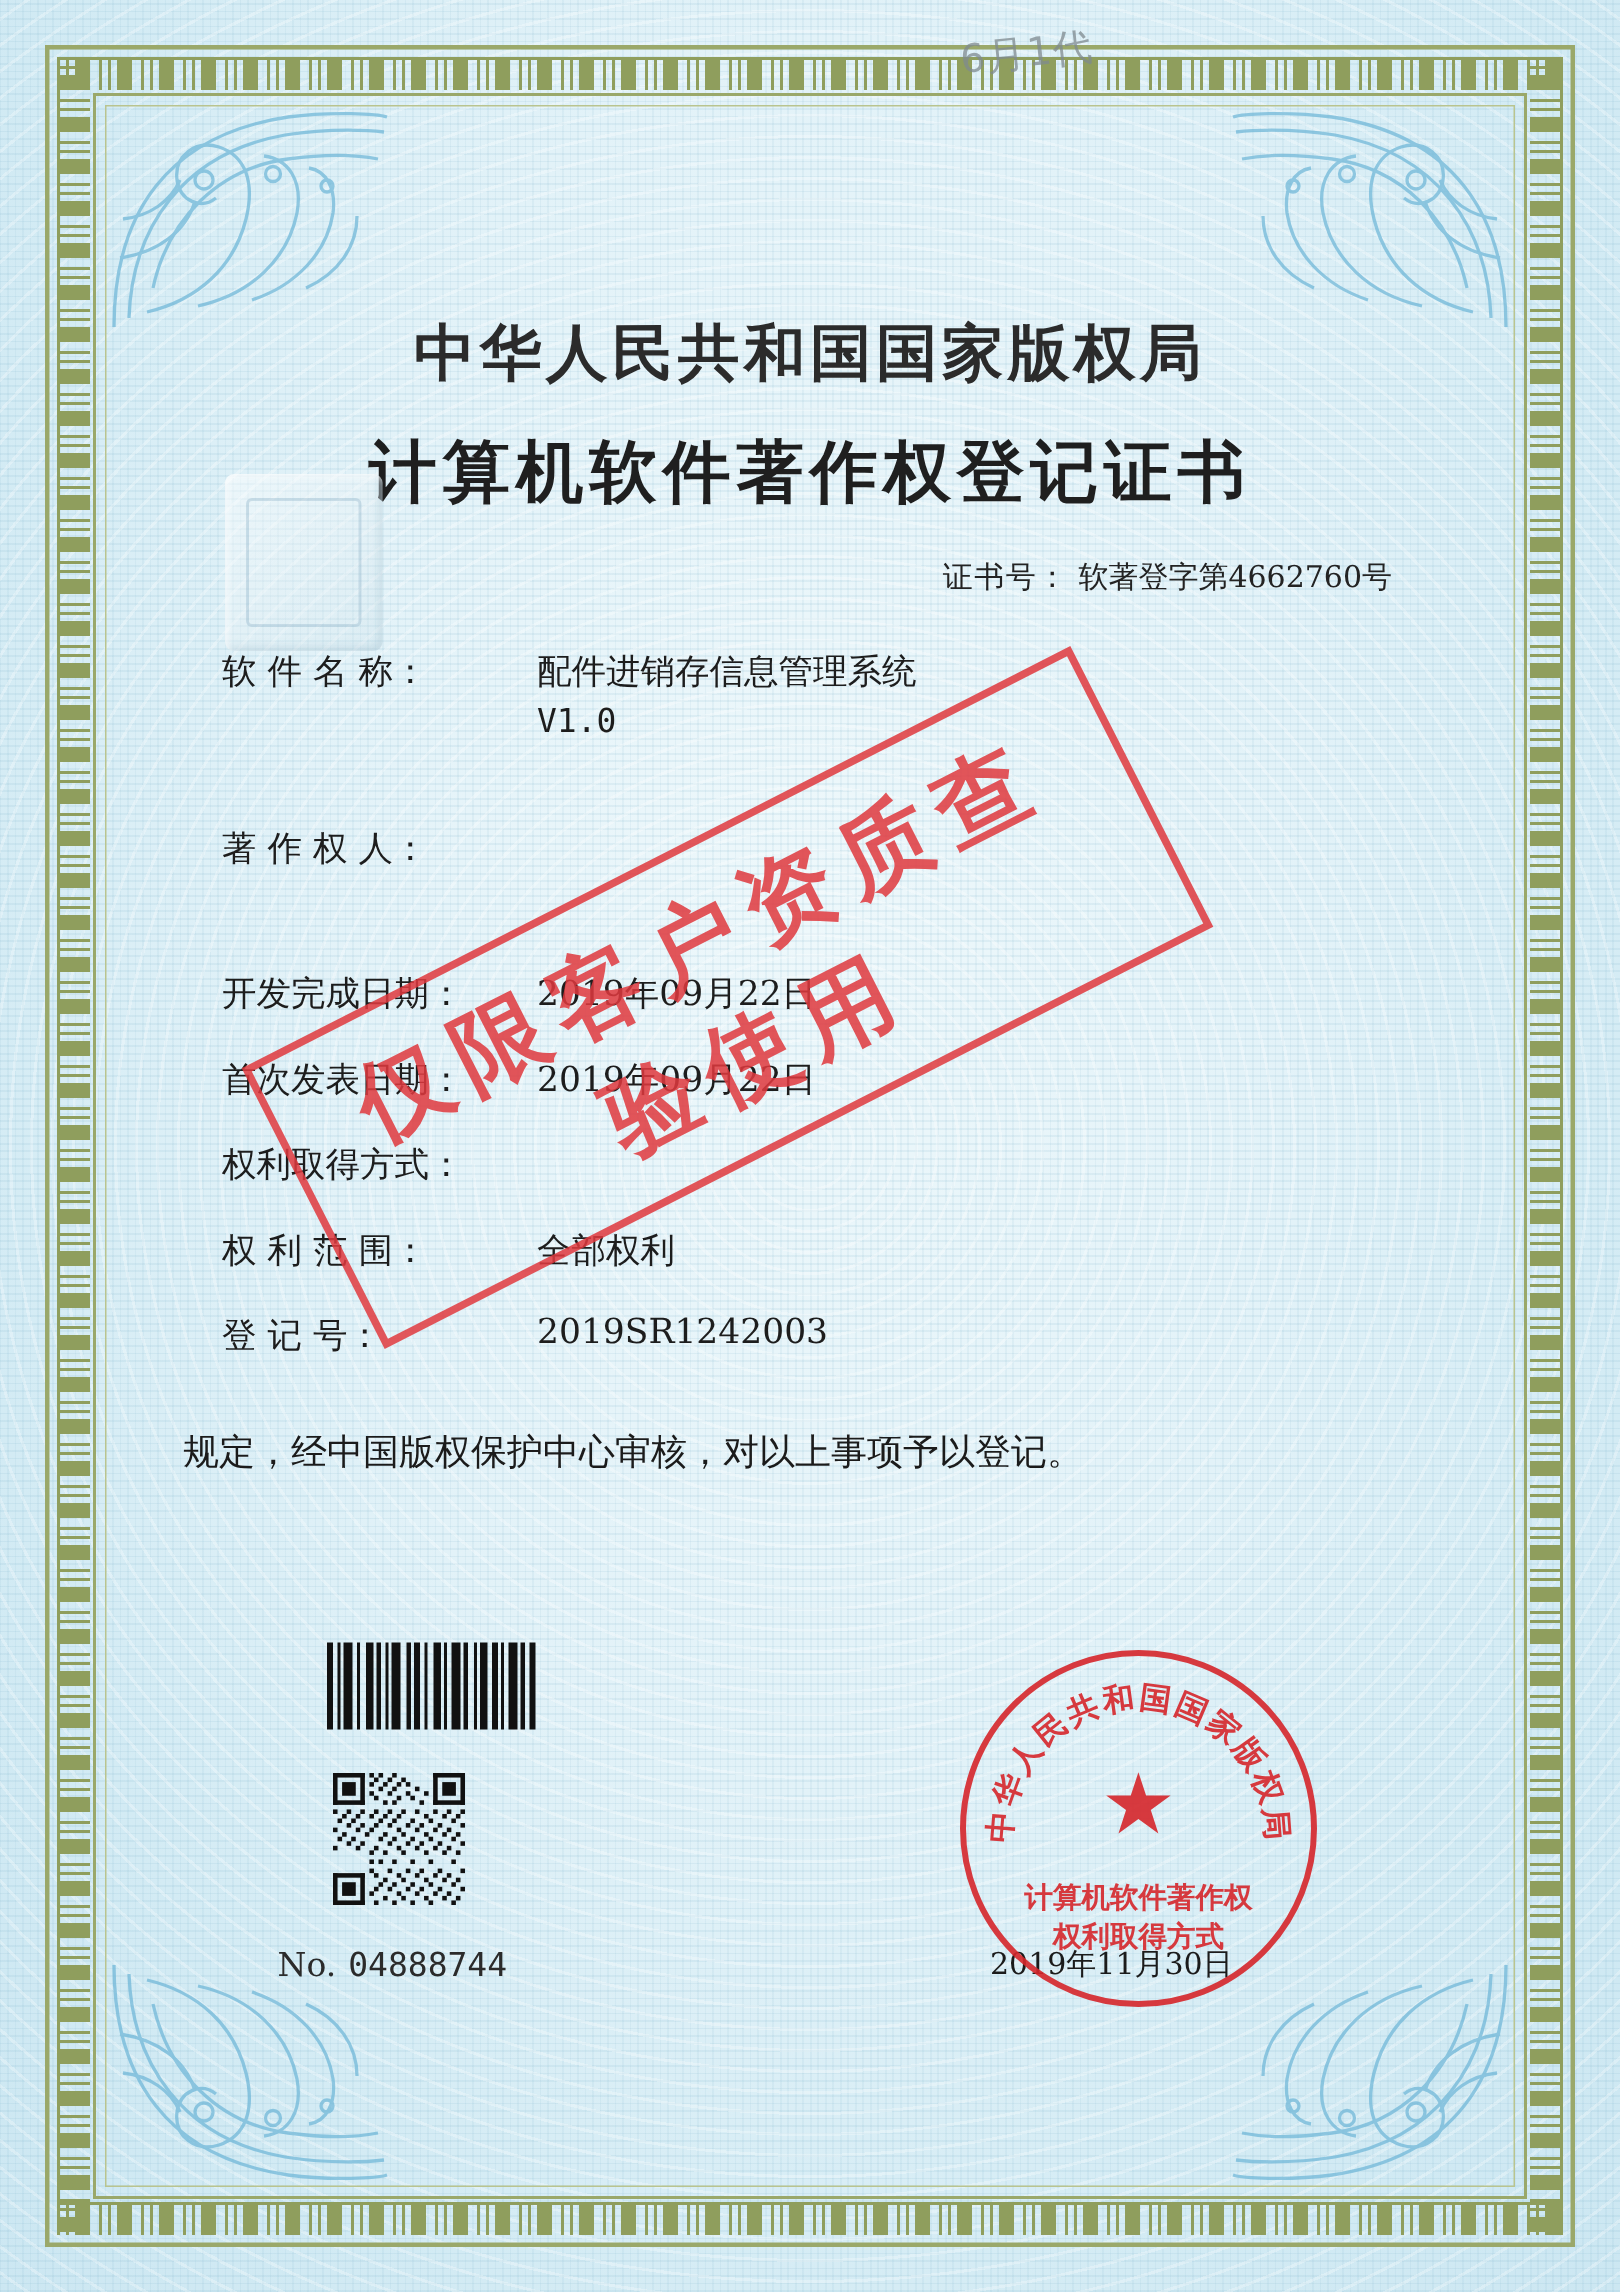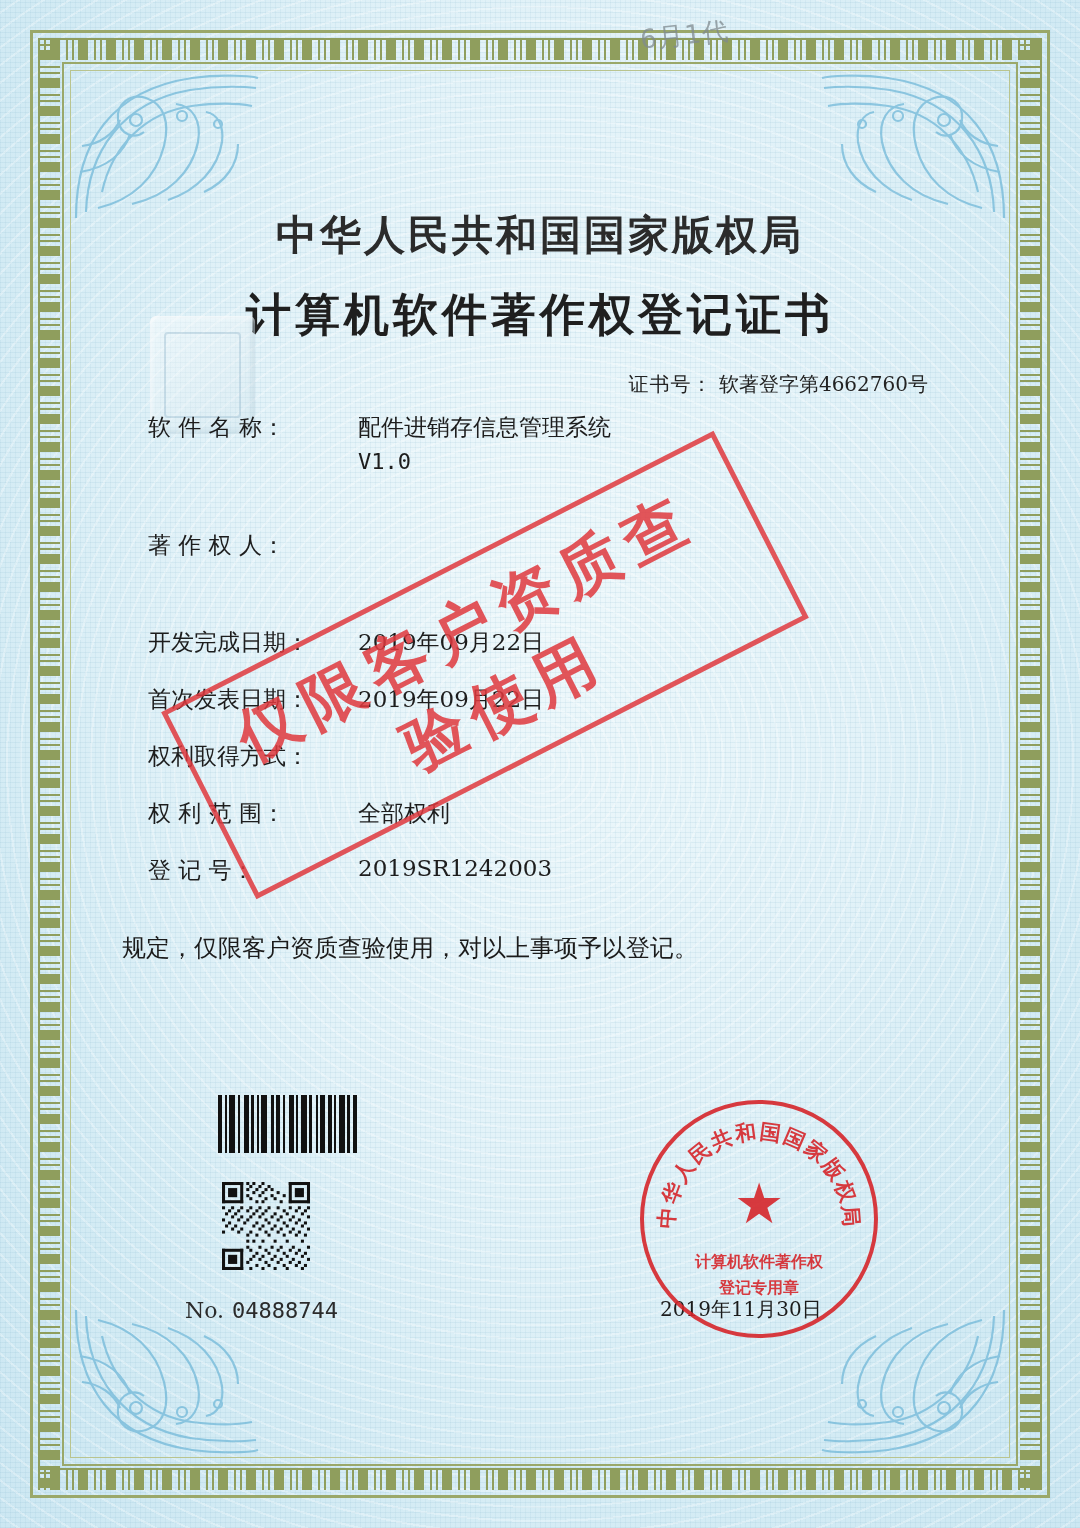--- a/index.html
+++ b/index.html
@@ -139,21 +139,21 @@
     margin-top: 26px;
     padding-right: 62px;
     font-size: 20px;
     color: #232323;
     font-family: "DejaVu Serif", serif;
   }
   .certno .label { letter-spacing: 1px; }
   .certno .value { }
 
   .rows {
-    margin-top: 14px;
+    margin-top: 34px;
     padding-left: 58px;
     position: relative;
     z-index: 3;
   }
   .row {
     display: flex;
     align-items: flex-start;
     margin-bottom: 26px;
     font-size: 23px;
     color: #1d1d1d;
@@ -279,21 +279,21 @@
     top: 72px;
     transform: translateX(-50%);
     font-size: 56px;
     line-height: 56px;
     color: #d6262b;
   }
   .seal .line1, .seal .line2 {
     position: absolute;
     width: 100%;
     text-align: center;
-    font-size: 16px;
+    font-size: 19px;
     font-weight: bold;
     font-family: "DejaVu Serif", serif;
   }
   .seal .line1 { top: 148px; }
   .seal .line2 { top: 174px; }
 </style>
 </head>
 <body>
 
 <div class="page">
@@ -418,21 +418,21 @@
         <span class="lbl">权 利 范 围：</span>
         <span class="val">全部权利</span>
       </div>
       <div class="row">
         <span class="lbl">登  记  号：</span>
         <span class="val">2019SR1242003</span>
       </div>
     </div>
 
     <div class="statement">
-      <div style="text-indent:0">规定，仅限客户资质查验使用，对以上事项予以登记。</div>
+      <div style="text-indent:0">规定，经中国版权保护中心审核，对以上事项予以登记。</div>
     </div>
   </div>
 
   <div class="watermark">仅限客户资质查验使用</div>
 
   <div class="barcode">
     <i style="width:4px"></i>
       <i style="width:3px;background:transparent"></i>
     <i style="width:2px"></i>
       <i style="width:2px;background:transparent"></i>
@@ -653,15 +653,15 @@
     <svg viewBox="0 0 230 230" width="230" height="230">
       <defs>
         <path id="arcpath" d="M 30 120 A 85 85 0 1 1 200 120" fill="none"></path>
       </defs>
       <text font-family="DejaVu Serif, serif" font-size="21" font-weight="bold" fill="#d6262b" letter-spacing="2">
         <textPath href="#arcpath" startOffset="50%" text-anchor="middle">中华人民共和国国家版权局</textPath>
       </text>
     </svg>
     <div class="star">★</div>
     <div class="line1">计算机软件著作权</div>
-    <div class="line2">登记专用章</div>
+    <div class="line2">权利取得方式</div>
   </div>
 </div>
 
 </body></html>

